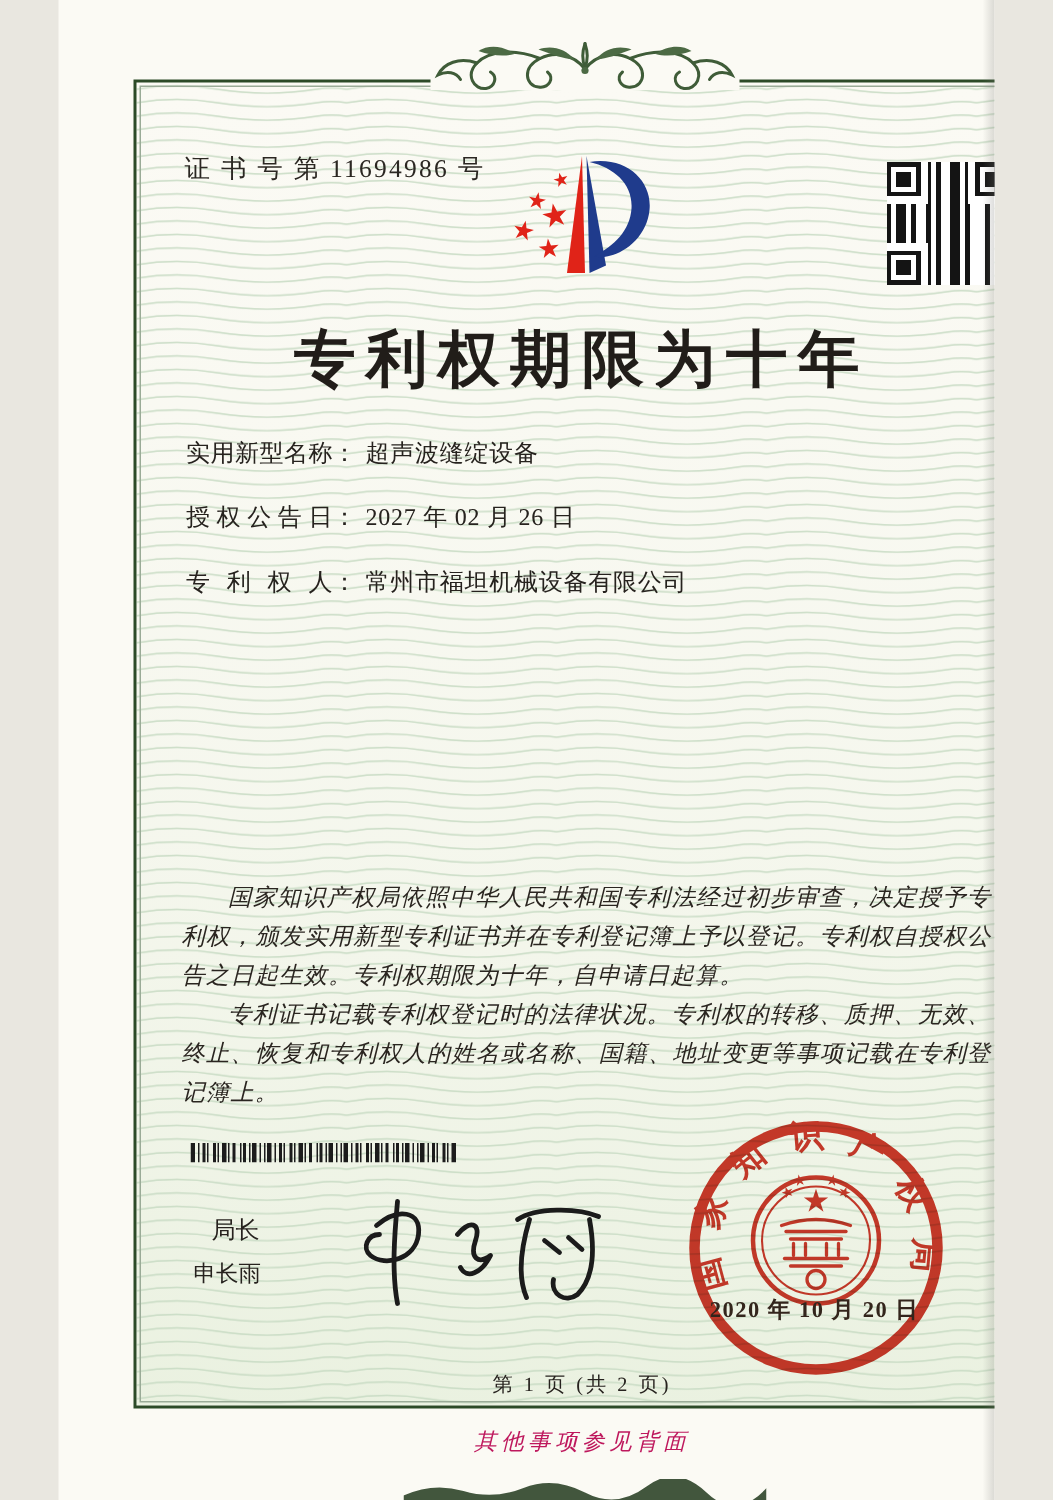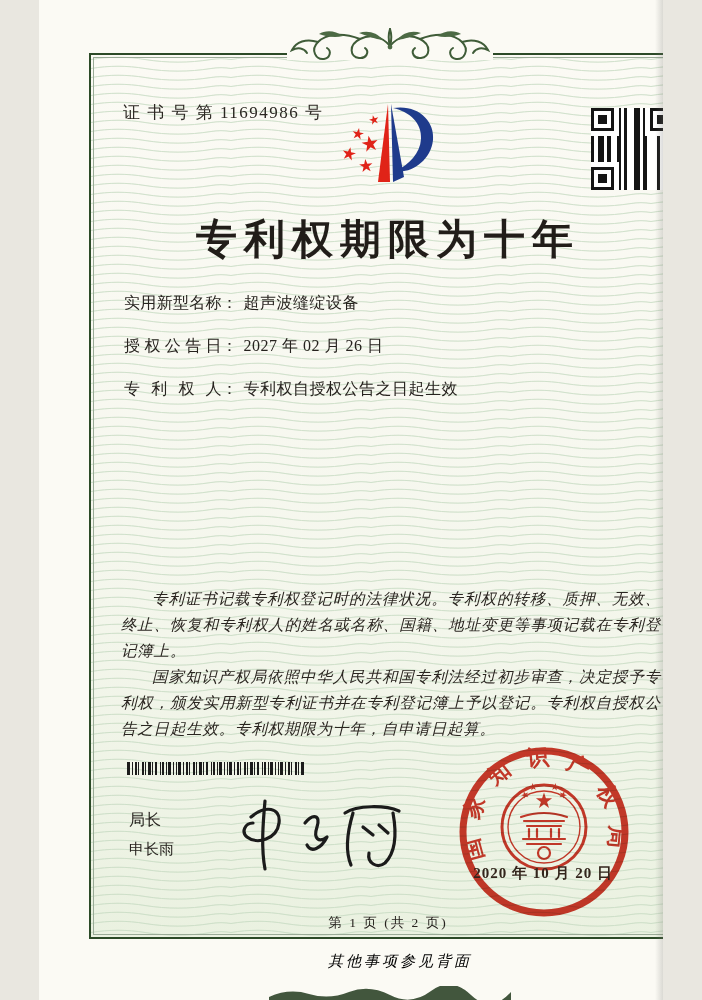--- a/index.html
+++ b/index.html
@@ -26,25 +26,25 @@
   }
   .fields{left:85px;top:294px;width:545px;}
   .frow{position:relative;font-size:16px;line-height:18px;margin-bottom:25px;white-space:nowrap;}
   .flabel{display:inline-block;width:6.1em;text-align:justify;text-align-last:justify;vertical-align:top;}
   .fcolon{display:inline-block;margin-right:6px;}
   .fvalue{letter-spacing:0.5px;}
   .grant2{position:absolute;left:247px;top:0;}
   .paras{left:82px;top:586px;width:540px;font-size:15.5px;line-height:26px;
     text-align:justify;letter-spacing:0.8px;font-style:italic;color:#2a2520;}
   .paras p{margin:0;text-indent:2em;}
-  .sig-title{left:90px;top:810px;font-size:16px;}
+  .sig-title{left:102px;top:810px;font-size:16px;}
   .sig-name{left:90px;top:840px;font-size:15px;}
   .page-no{left:50px;top:914px;width:598px;text-align:center;font-size:13.5px;letter-spacing:2px;}
-  .back-note{left:62px;top:952px;width:598px;text-align:center;font-size:15px;
-    letter-spacing:3px;font-style:italic;color:#000000;}
+  .back-note{left:50px;top:952px;width:598px;text-align:center;font-size:15px;
+    letter-spacing:3px;font-style:italic;color:#be185d;}
   .seal-date{left:418px;top:864px;width:172px;text-align:center;font-size:15px;
     font-weight:600;letter-spacing:1px;color:#33251c;}
   .edge-shade{right:0;top:0;width:8px;height:1000px;
     background:linear-gradient(to left,rgba(120,120,115,0.25),rgba(120,120,115,0));}
 </style>
 </head>
 <body>
 
 <div class="page">
 
@@ -136,27 +136,27 @@
   <div class="abs title">专利权期限为十年</div>
 
   <div class="abs fields">
     <div class="frow">
       <span class="flabel">实用新型名称</span><span class="fcolon">：</span><span class="fvalue">超声波缝绽设备</span>
     </div>
     <div class="frow">
       <span class="flabel">授权公告日</span><span class="fcolon">：</span><span class="fvalue">2027 年 02 月 26 日</span>
     </div>
     <div class="frow">
-      <span class="flabel">专利权人</span><span class="fcolon">：</span><span class="fvalue">专利权自授权公告之日起生效</span>
+      <span class="flabel">专利权人</span><span class="fcolon">：</span><span class="fvalue">常州市福坦机械设备有限公司</span>
     </div>
   </div>
 
   <div class="abs paras">
+    <p>国家知识产权局依照中华人民共和国专利法经过初步审查，决定授予专利权，颁发实用新型专利证书并在专利登记簿上予以登记。专利权自授权公告之日起生效。专利权期限为十年，自申请日起算。</p>
     <p>专利证书记载专利权登记时的法律状况。专利权的转移、质押、无效、终止、恢复和专利权人的姓名或名称、国籍、地址变更等事项记载在专利登记簿上。</p>
-    <p>国家知识产权局依照中华人民共和国专利法经过初步审查，决定授予专利权，颁发实用新型专利证书并在专利登记簿上予以登记。专利权自授权公告之日起生效。专利权期限为十年，自申请日起算。</p>
   </div>
 
   <svg class="abs" style="left:88px;top:762px;" width="178" height="13" viewBox="0 0 178 13">
     <line x1="0" y1="6.5" x2="178" y2="6.5" stroke="#1c1c1c" stroke-width="13" stroke-dasharray="3 2 1 2 2 1 1 3 2 1 1 2 3 1 1 2 2 3 1 1 2 2 1 1 3 2 1 2 1 1"></line>
   </svg>
 
   <div class="abs sig-title">局长</div>
   <div class="abs sig-name">申长雨</div>
 
   <svg class="abs" style="left:182px;top:793px;" width="195" height="82" viewBox="0 0 195 82">

